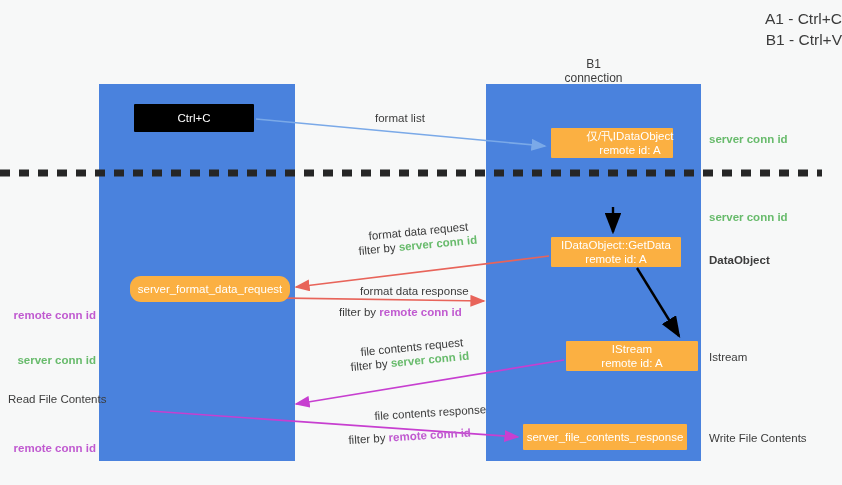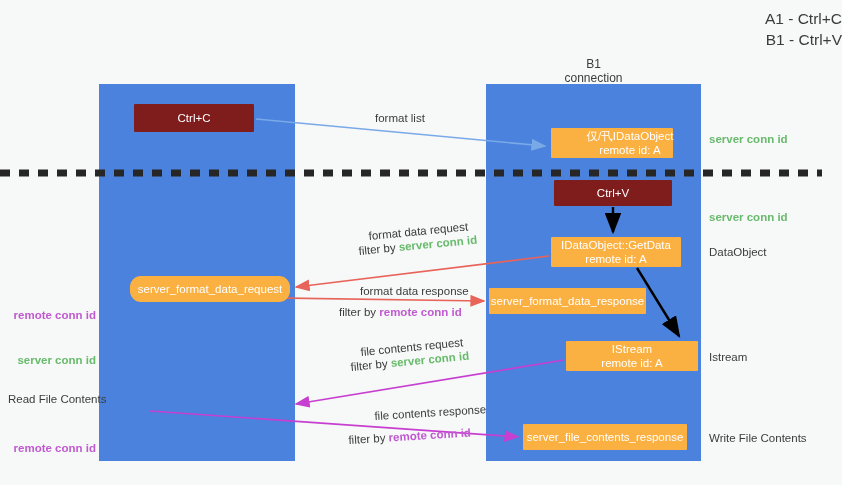--- a/index.html
+++ b/index.html
@@ -32,41 +32,41 @@
   }
   .colheadA{left:99px;top:57px;width:196px;margin-top:30px;}
   .colheadB{left:486px;top:57px;width:215px;}
 
   .node{
     position:absolute;box-sizing:border-box;
     display:flex;align-items:center;justify-content:center;
     text-align:center;color:#ffffff;font-size:11.5px;line-height:14px;
     white-space:pre;border-radius:1px;
   }
-  .green{background:#7f1d1d;}
+  .green{background:#000000;}
   .orange{background:#fbb042;}
 
   .n-ctrlc{left:134px;top:104px;width:120px;height:28px;}
   .n-idataobject{left:551px;top:128px;width:122px;height:30px;padding-left:36px;}
   .n-ctrlv{left:554px;top:180px;width:118px;height:26px;}
   .n-getdata{left:551px;top:237px;width:130px;height:30px;}
   .n-sfdreq{left:130px;top:276px;width:160px;height:26px;border-radius:11px;}
   .n-sfdresp{left:489px;top:288px;width:157px;height:26px;}
   .n-istream{left:566px;top:341px;width:132px;height:30px;}
   .n-sfcreq{left:130px;top:393px;width:160px;height:26px;}
   .n-sfcresp{left:523px;top:424px;width:164px;height:26px;}
 
   .lbl{position:absolute;font-size:11.5px;line-height:15px;white-space:pre;}
   .lbl-green{color:#68bb6c;font-weight:bold;}
   .lbl-purple{color:#c05ad0;font-weight:bold;}
   .lbl-dark{color:#3c3c3c;}
 
   .r-serverconn1{left:709px;top:132px;}
   .r-serverconn2{left:709px;top:210px;}
-  .r-dataobject{left:709px;top:245px;}
+  .r-dataobject{left:709px;top:253px;font-weight:bold;}
   .r-istream{left:709px;top:350px;}
   .r-writefile{left:709px;top:431px;}
 
   .l-group1{left:8px;top:278px;width:88px;text-align:right;}
   .l-group2{left:8px;top:411px;width:88px;text-align:right;}
   .l-readfile{left:8px;top:392px;width:88px;text-align:right;}
   .l-line{display:block;}
 
   .flow{position:absolute;white-space:pre;font-size:11.5px;line-height:15px;color:#3c3c3c;}
   .flow b{font-weight:bold;}
@@ -127,25 +127,23 @@
     <line x1="564" y1="360" x2="296" y2="404" stroke="#c73fd0" stroke-width="1.7" marker-end="url(#ar-purple)"></line>
 
     <line x1="150" y1="411" x2="518" y2="437" stroke="#c73fd0" stroke-width="1.7" marker-end="url(#ar-purple)"></line>
 
     <line x1="0" y1="173" x2="822" y2="173" stroke="#262626" stroke-width="7" stroke-dasharray="10 9"></line>
   </svg>
 
   <div class="node green n-ctrlc">Ctrl+C</div>
   <div class="node orange n-idataobject">仅/卂IDataObject
 remote id: A</div>
-  <div class="node green n-ctrlv">Ctrl+V</div>
   <div class="node orange n-getdata">IDataObject::GetData
 remote id: A</div>
   <div class="node orange n-sfdreq">server_format_data_request</div>
-  <div class="node orange n-sfdresp">server_format_data_response</div>
   <div class="node orange n-istream">IStream
 remote id: A</div>
   <div class="node orange n-sfcresp">server_file_contents_response</div>
 
   <div class="flow f-formatlist">format list</div>
 
   <div class="flow f-fdreq">format data request</div>
   <div class="flow f-fdreq2"><span>filter by </span><b class="lbl-green">server conn id</b></div>
 
   <div class="flow f-fdresp">format data response</div>

